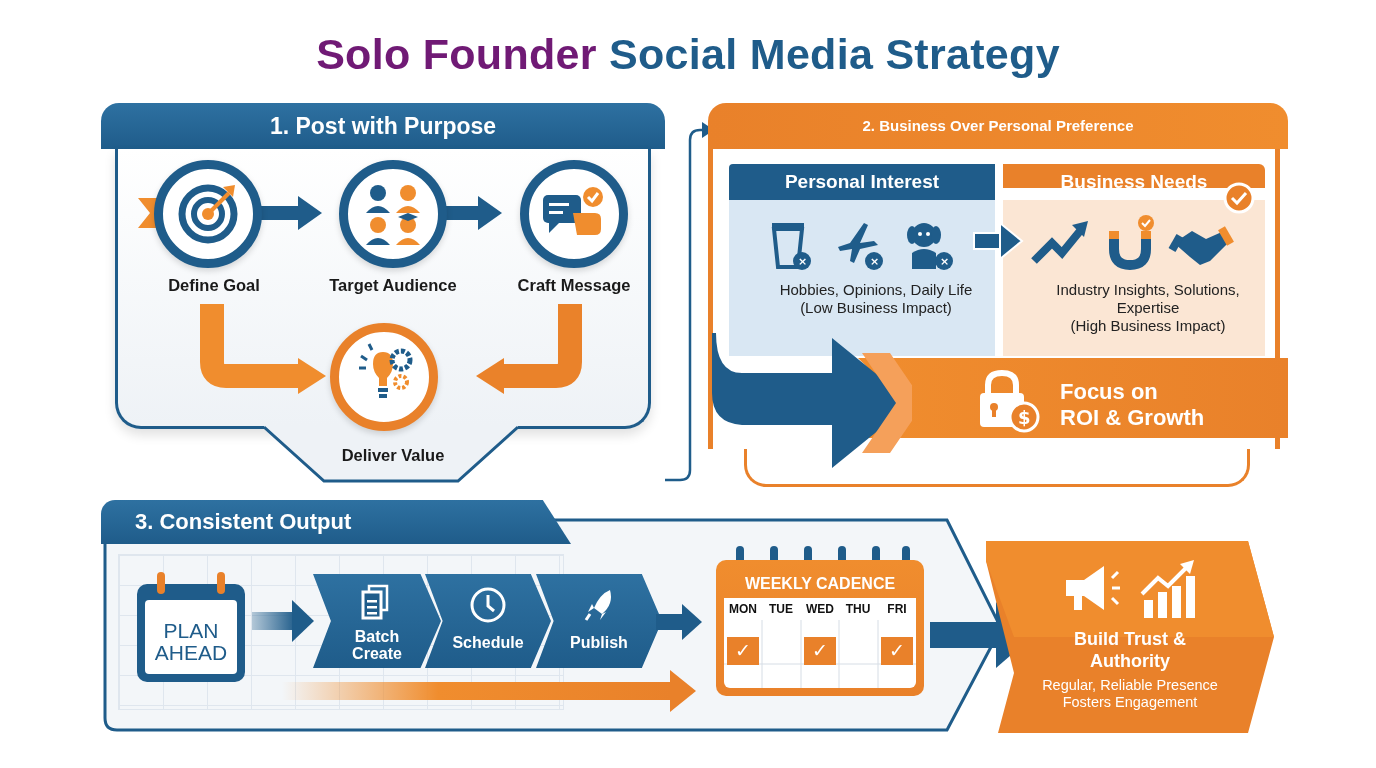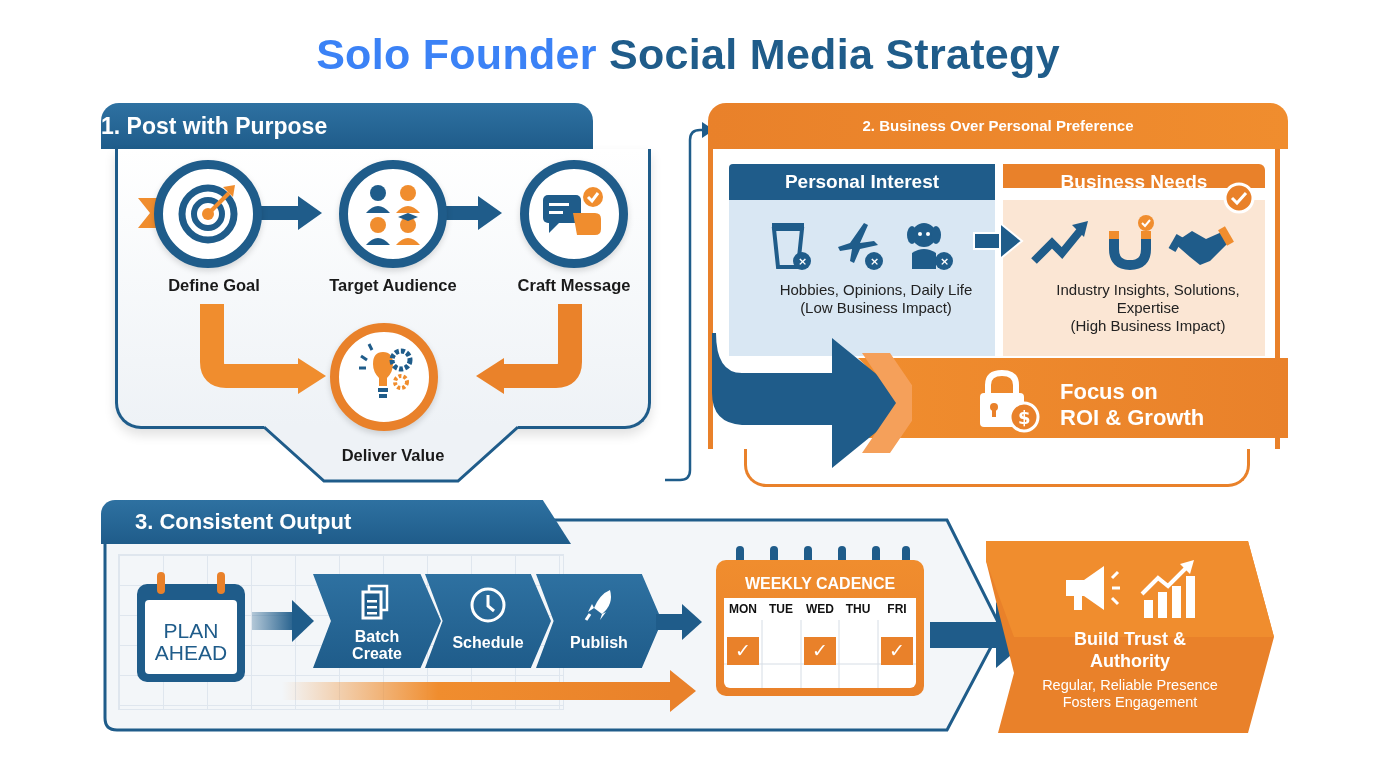--- a/index.html
+++ b/index.html
@@ -2,26 +2,26 @@
 <html><head>
 <meta charset="utf-8">
 <style>
   * { box-sizing: border-box; margin: 0; padding: 0; }
   html, body { width: 1376px; height: 768px; overflow: hidden; background: #ffffff; }
   body { font-family: "Liberation Sans", "DejaVu Sans", sans-serif; position: relative; }
   .abs { position: absolute; }
 
   
   .title { position: absolute; left: 0; top: 30px; width: 1376px; text-align: center; font-size: 43px; font-weight: bold; letter-spacing: 0.3px; }
-  .title .t1 { color: #3b82f6; }
+  .title .t1 { color: #701a75; }
   .title .t2 { color: #1f5c8a; }
 
   
   .s1 { position: absolute; left: 101px; top: 103px; width: 564px; height: 380px; }
-  .s1-head { position: absolute; left: 0; top: 0; width: 492px; height: 46px; background: linear-gradient(#2e71a1,#1f5c8a); border-radius: 18px 18px 0 0; color: #fff; font-weight: bold; font-size: 23px; line-height: 46px; }
+  .s1-head { position: absolute; left: 0; top: 0; width: 564px; height: 46px; background: linear-gradient(#2e71a1,#1f5c8a); border-radius: 18px 18px 0 0; color: #fff; font-weight: bold; font-size: 23px; text-align: center; line-height: 46px; }
   .s1-body { position: absolute; left: 14px; top: 46px; width: 536px; height: 280px; background: linear-gradient(#ffffff,#eef2f6); border: 3px solid #1f5c8a; border-top: none; border-radius: 0 0 26px 26px; box-shadow: 0 6px 12px rgba(0,0,0,0.12); }
   .s1-notch { position: absolute; left: 163px; top: 322px; width: 254px; height: 58px; }
 
   .circle { position: absolute; width: 108px; height: 108px; border-radius: 50%; border: 9px solid #1f5c8a; background: #fff; box-shadow: 0 3px 6px rgba(0,0,0,0.15); }
   .circle.orange { border-color: #e9812a; }
   .step-label { position: absolute; font-size: 16.5px; font-weight: bold; color: #1a1a1a; text-align: center; width: 160px; }
 
   
   .s2 { position: absolute; left: 708px; top: 103px; width: 580px; height: 383px; }
   .s2-head { position: absolute; left: 0; top: 0; width: 580px; height: 46px; background: linear-gradient(90deg,#e9812a,#f08d2e); border-radius: 18px 18px 0 0; color: #fff; font-weight: bold; font-size: 15px; text-align: center; line-height: 46px; }

